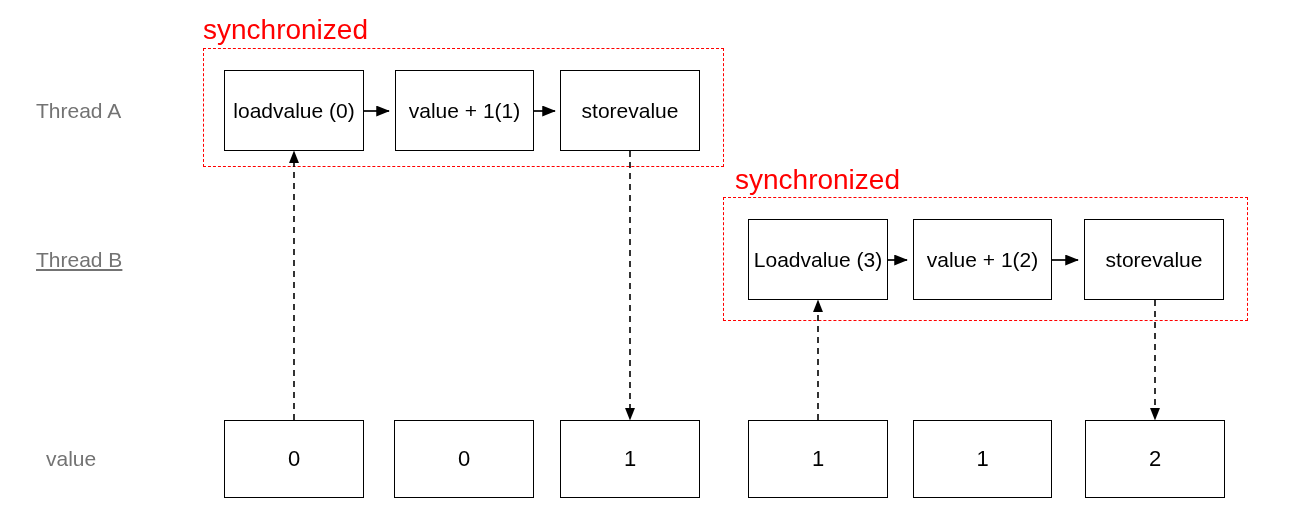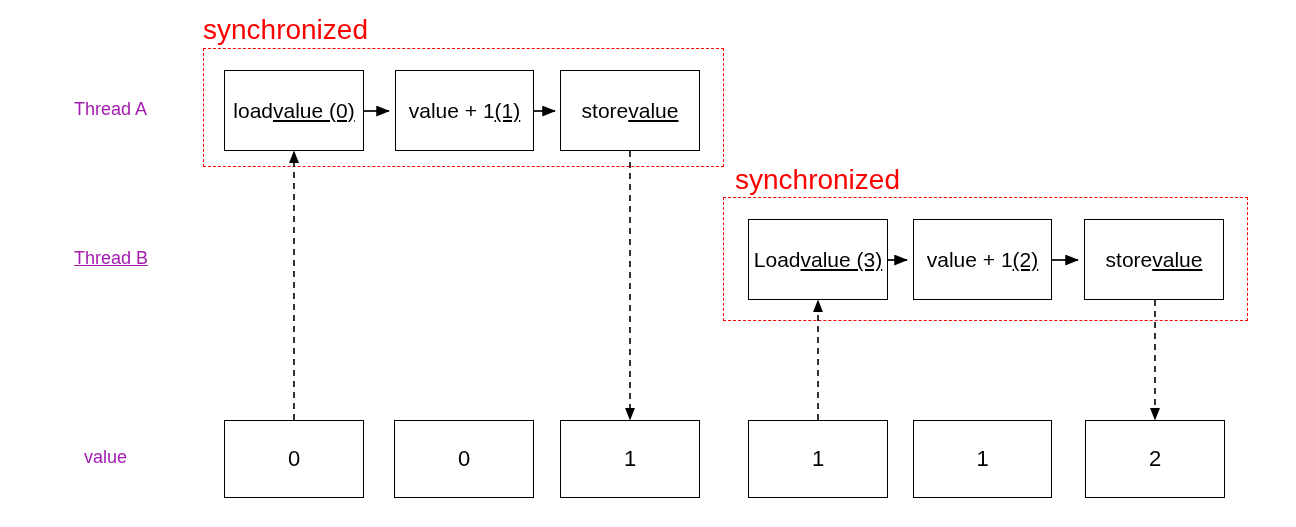--- a/index.html
+++ b/index.html
@@ -12,25 +12,24 @@
     width: 1296px;
     height: 527px;
     background: #ffffff;
     font-family: "Liberation Sans", "DejaVu Sans", sans-serif;
     overflow: hidden;
   }
 
   
   .row-label {
     position: absolute;
-    font-size: 18px;
-    color: #a21caf;
+    font-size: 21px;
+    color: #737373;
     white-space: nowrap;
     line-height: 1;
-    margin-left: 38px;
   }
 
   
   .sync-label {
     position: absolute;
     font-size: 28px;
     color: #ff0000;
     white-space: nowrap;
     line-height: 1;
   }
@@ -50,21 +49,21 @@
     box-sizing: border-box;
     background: #ffffff;
     display: flex;
     align-items: center;
     justify-content: center;
     color: #000000;
     font-size: 21px;
     line-height: 1.22;
     text-align: center;
   }
-  .box .line2 { display: block; text-decoration: underline; }
+  .box .line2 { display: block; }
 
   .mem-box {
     position: absolute;
     border: 1.6px solid #000000;
     box-sizing: border-box;
     background: #ffffff;
     display: flex;
     align-items: center;
     justify-content: center;
     color: #000000;

